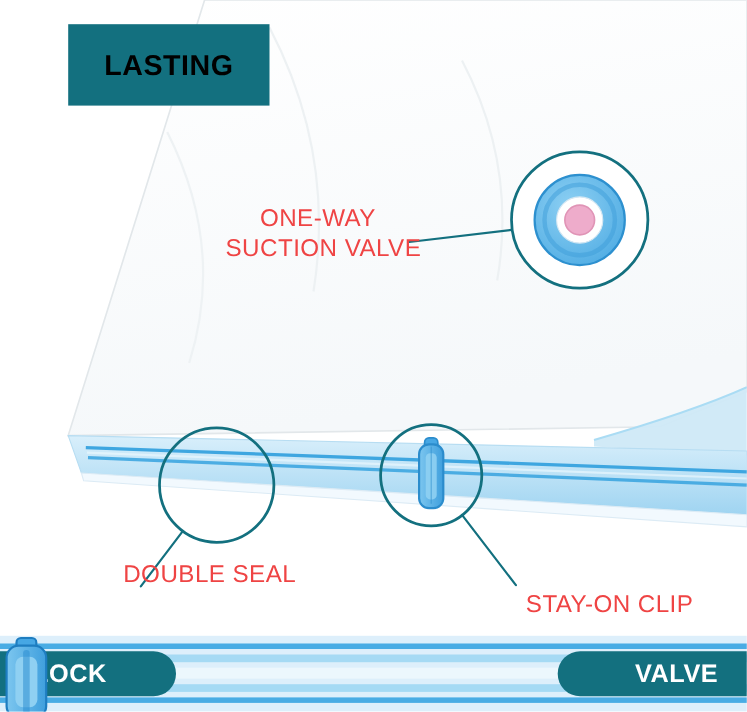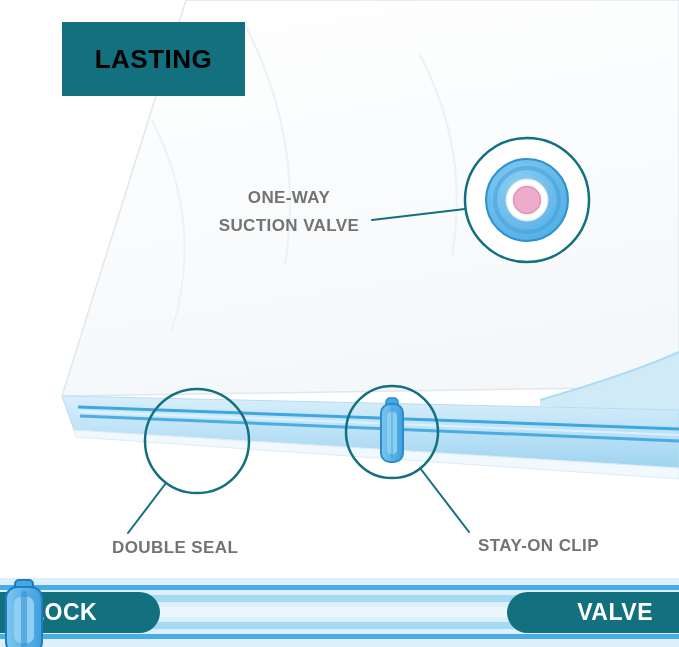--- a/index.html
+++ b/index.html
@@ -8,25 +8,25 @@
     font-family:"Liberation Sans",sans-serif;
   }
   .stage svg{position:absolute;left:0;top:0;}
   .top-badge{
     position:absolute;left:28px;top:22px;width:183px;height:74px;
     background:#13707f;color:#000000;display:flex;flex-direction:column;
     align-items:center;justify-content:center;font-weight:bold;font-size:26px;
     line-height:32px;letter-spacing:0.5px;z-index:5;margin-left:34px;
   }
   .callout-label{
-    position:absolute;color:#737373;font-weight:bold;font-size:17px;
+    position:absolute;color:#ef4444;font-weight:normal;font-size:22px;
     letter-spacing:0.4px;z-index:6;white-space:nowrap;
   }
   .valve-label{left:205px;top:184px;width:168px;text-align:center;line-height:28px;}
-  .double-seal-label{left:112px;top:538px;text-align:center;}
+  .double-seal-label{left:112px;top:509px;text-align:center;}
   .clip-label{left:478px;top:536px;}
   .bottom-bar{
     position:absolute;left:0;top:578px;width:679px;height:69px;
     background:#ddeffb;z-index:4;overflow:visible;
   }
   .bar-stripe{position:absolute;left:0;right:0;}
   .bar-stripe.s1{top:7px;height:5px;background:#49ace4;}
   .bar-stripe.s2{top:17px;height:7px;background:#a5daf4;}
   .bar-stripe.s3{top:29px;height:10px;background:#ecf7fd;}
   .bar-stripe.s4{top:44px;height:7px;background:#a5daf4;}

